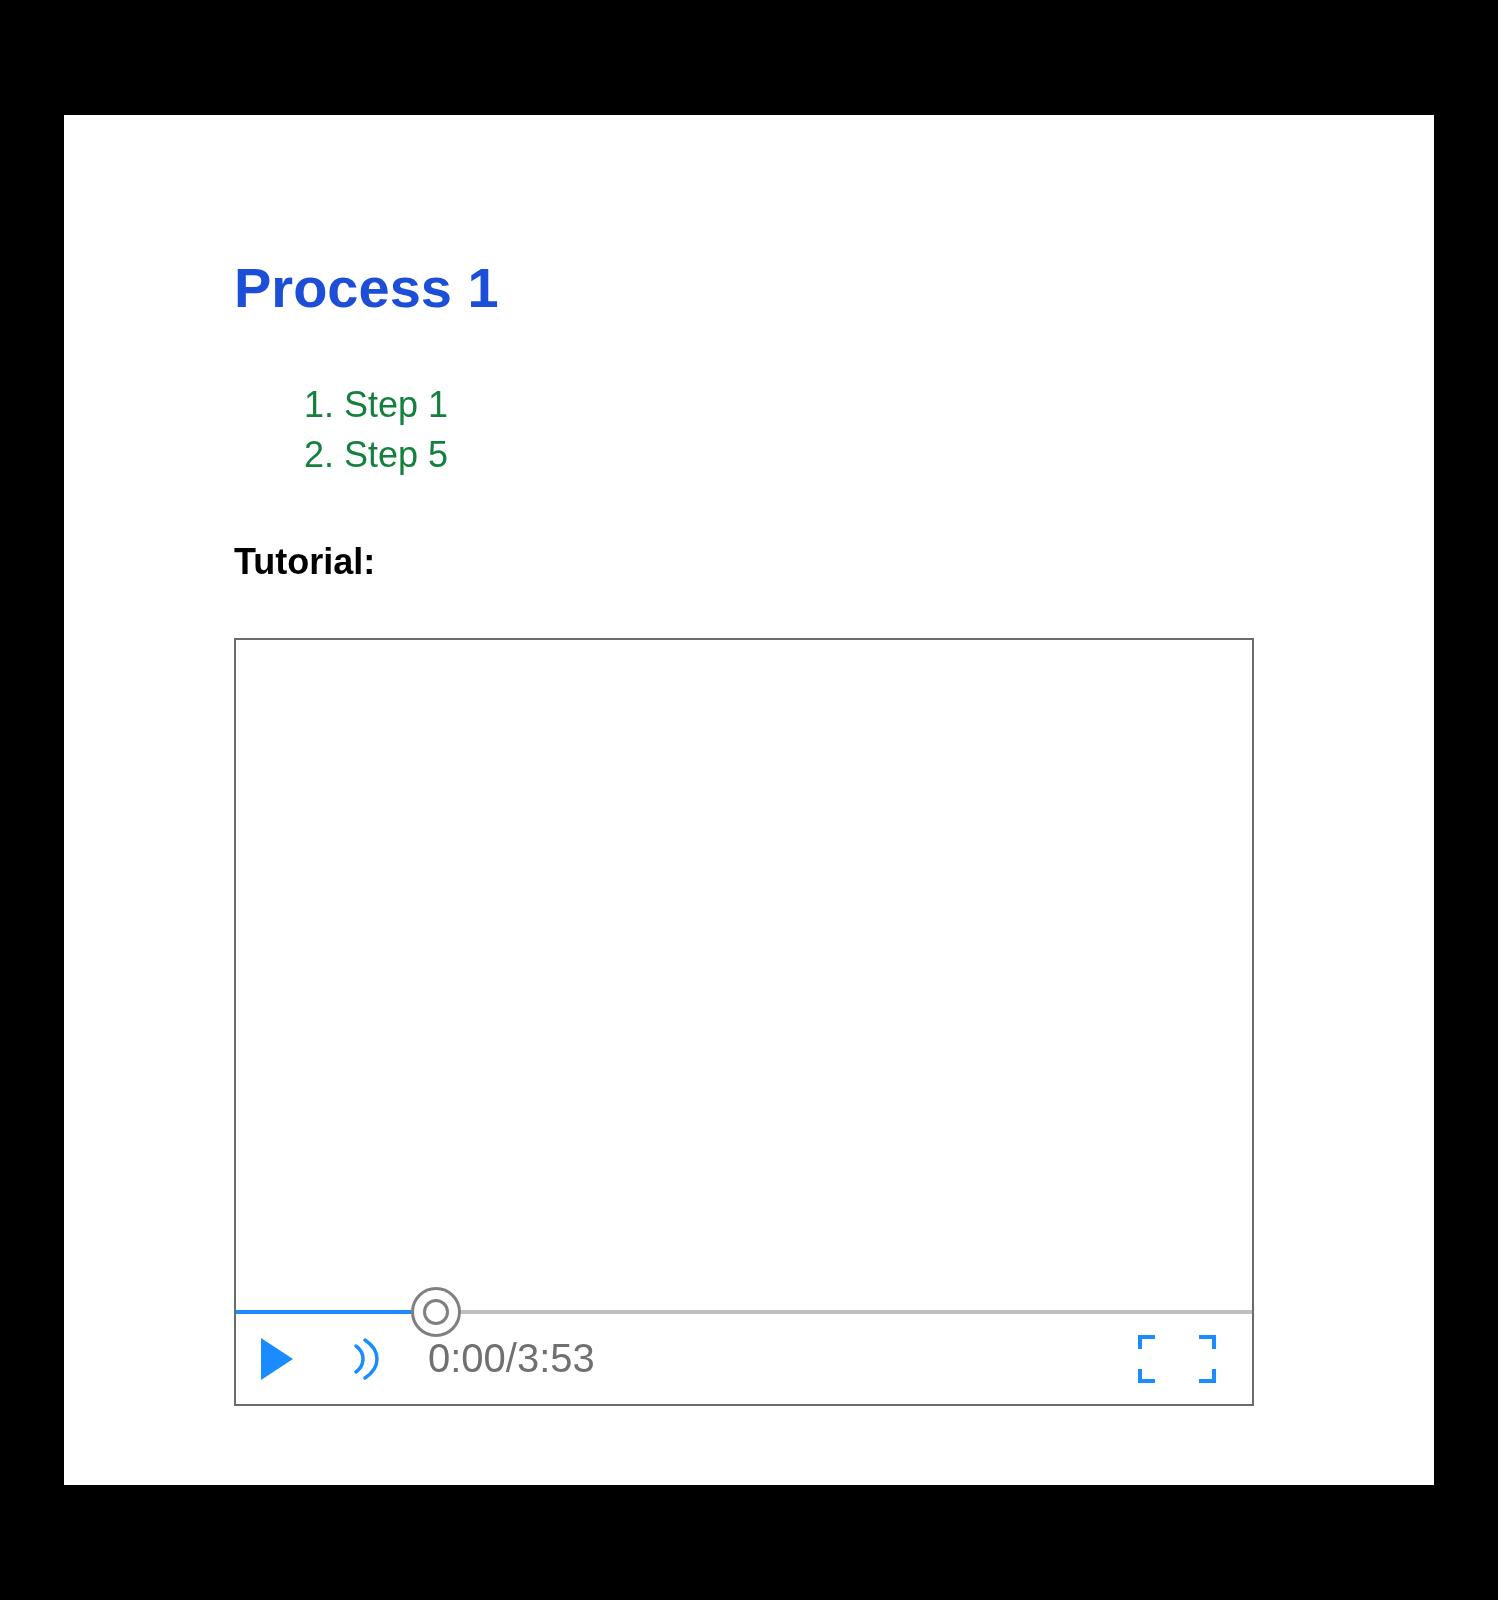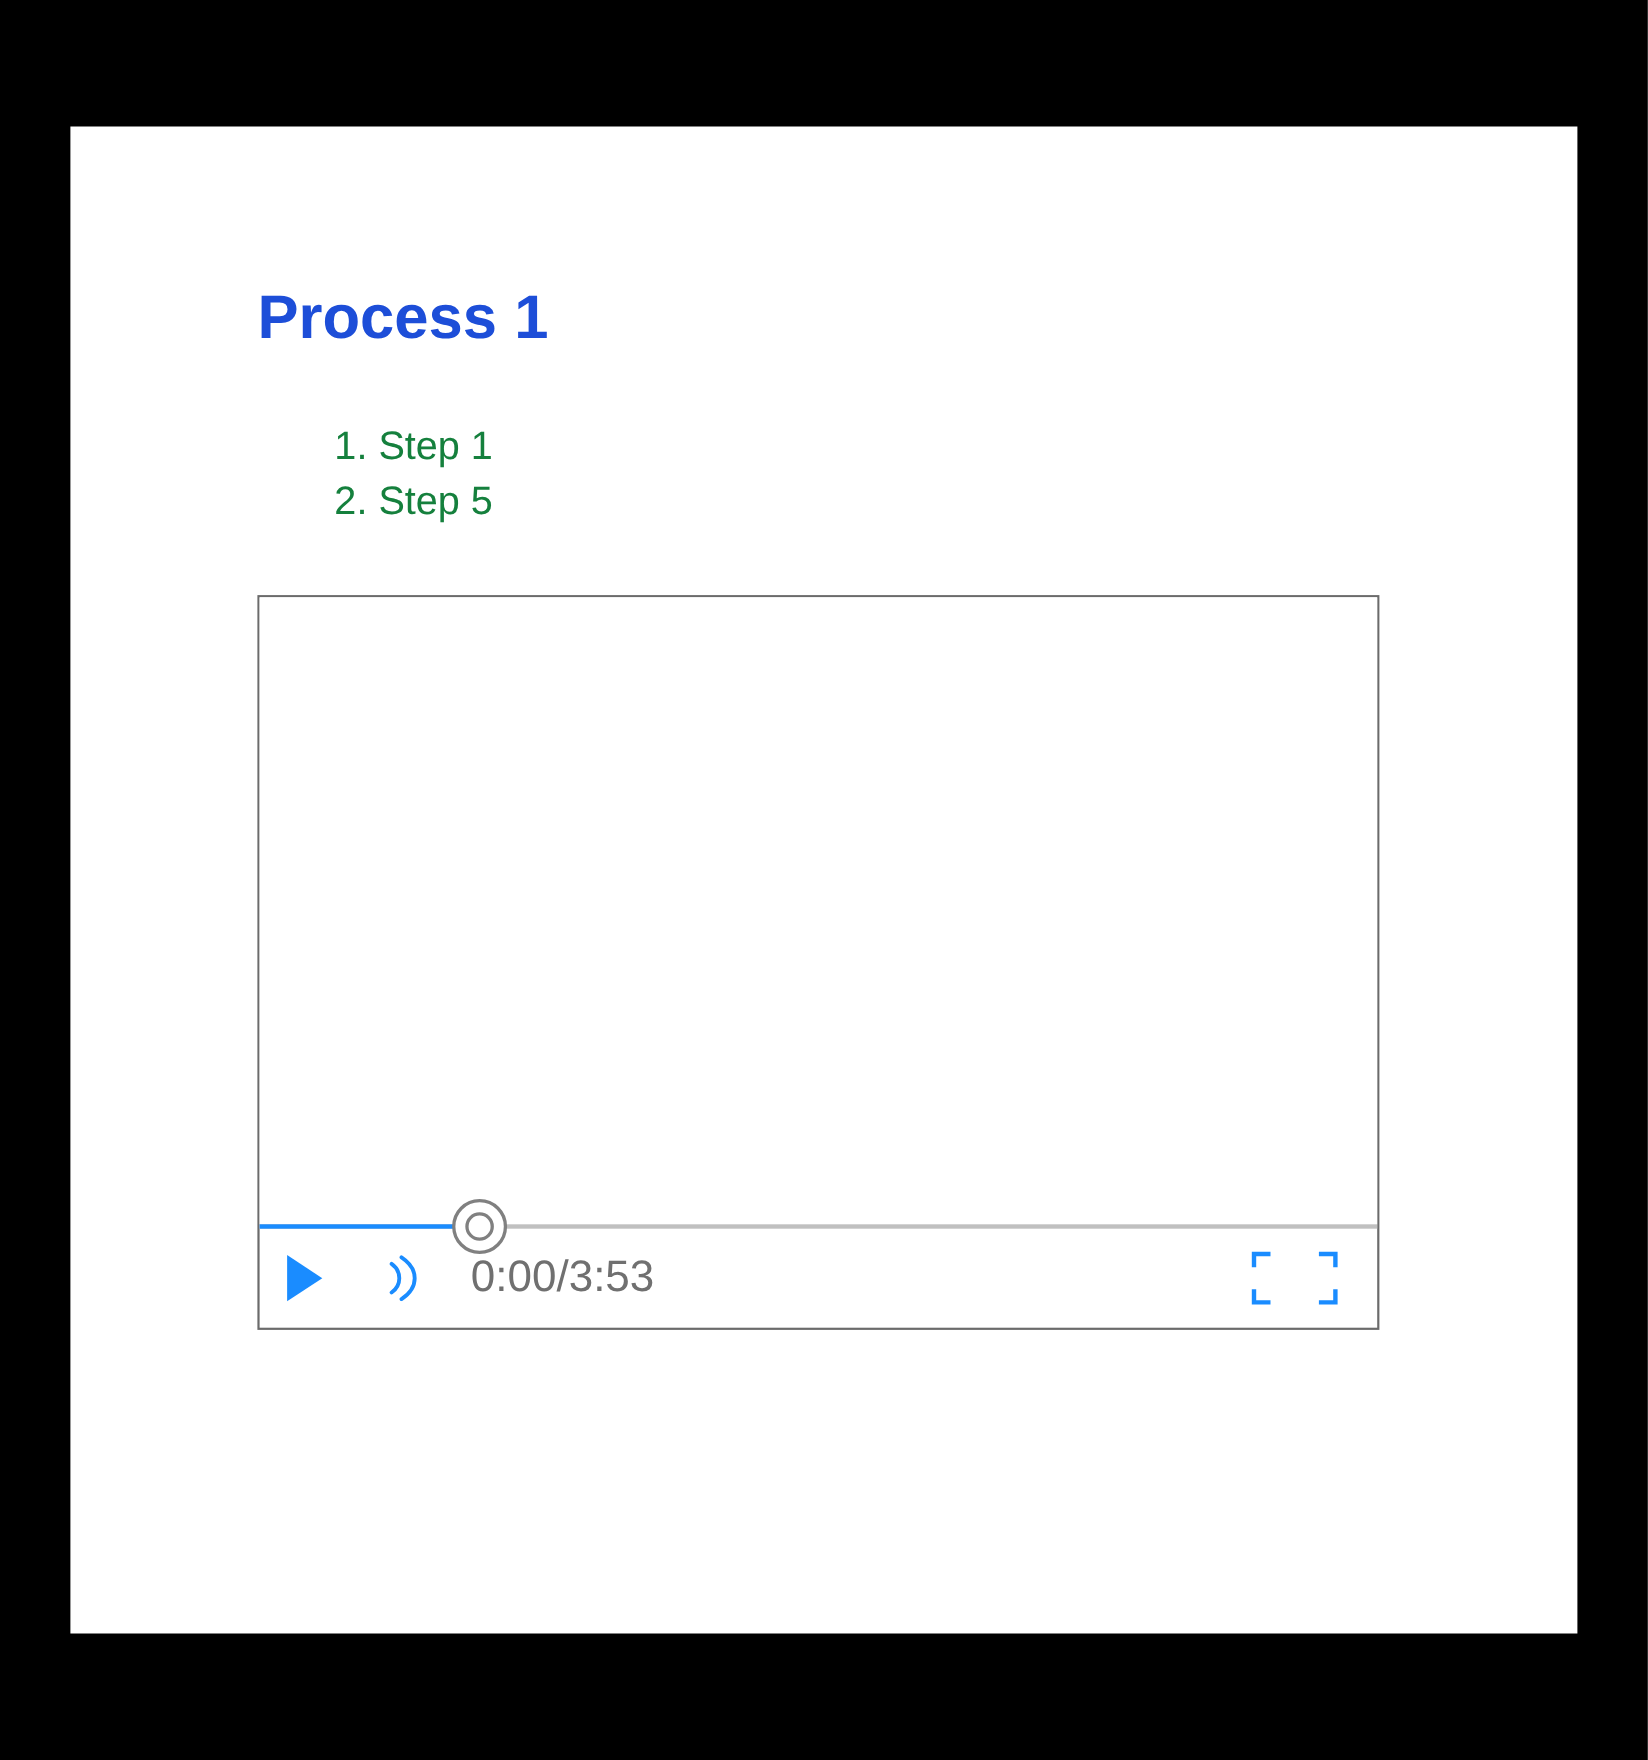--- a/index.html
+++ b/index.html
@@ -47,21 +47,21 @@
     .tutorial-label {
       font-size: 36px;
       font-weight: bold;
       color: #000000;
       margin-bottom: 55px;
     }
     
     .video-player {
       border: 2px solid #6b6b6b;
       width: 1020px;
-      height: 668px;
+      height: 768px;
       display: flex;
       flex-direction: column;
       position: relative;
     }
     
     .video-area {
       flex: 1;
       background: #ffffff;
     }
     
@@ -154,20 +154,21 @@
 <body>
 
 <div class="page">
   <h1 class="heading">Process 1</h1>
 
   <ol class="steps">
     <li>Step 1</li>
     <li>Step 5</li>
   </ol>
 
+  <div class="tutorial-label">Tutorial:</div>
 
   <div class="video-player">
     <div class="video-area"></div>
 
     <div class="progress-bar-container">
       <div class="progress-played"></div>
       <div class="progress-handle">
         <div class="progress-handle-inner"></div>
       </div>
     </div>

